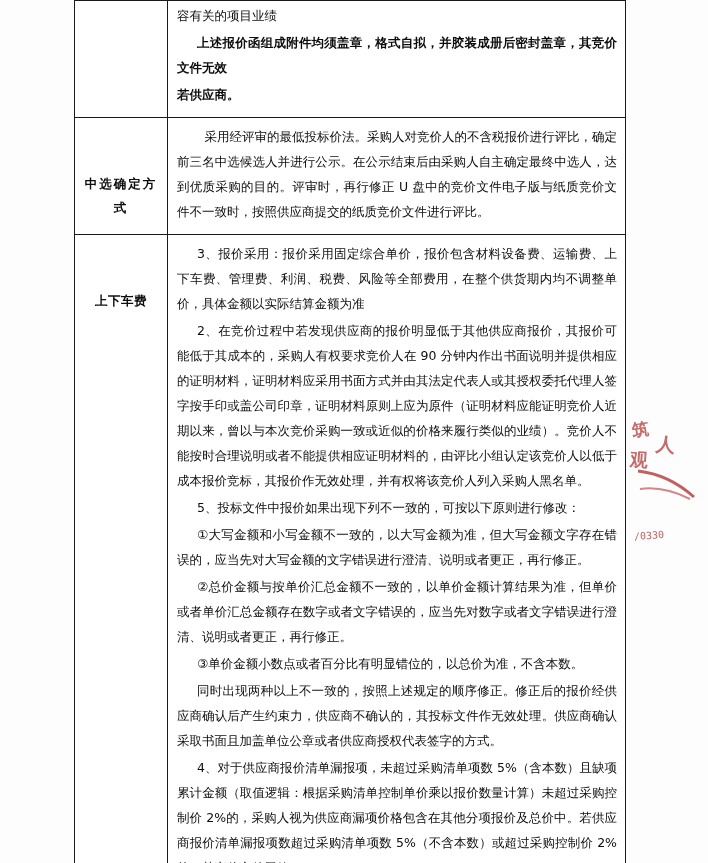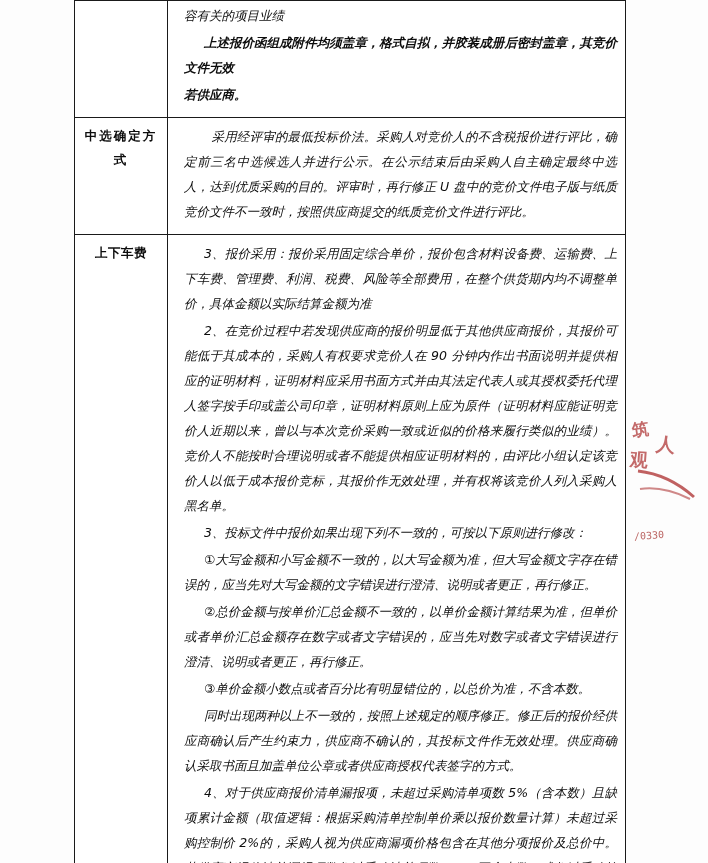--- a/index.html
+++ b/index.html
@@ -40,33 +40,33 @@
     text-align: center;
     font-size: 12.5px;
     font-weight: bold;
     letter-spacing: 0.5px;
     line-height: 1.9;
     padding-top: 9px;
   }
   td.label .lbl {
     display: block;
     text-align: center;
+    margin-top: 48px;
   }
   td.label.spread .lbl {
     letter-spacing: 2px;
   }
   td.body {
     font-size: 12.5px;
     line-height: 2.0;
     text-align: justify;
     text-justify: inter-ideograph;
   }
   td.body p {
-    margin: 0 0 2px 8px;
-    font-style: italic;
+    margin: 0 0 2px 1px;
   }
   p.ind1 { text-indent: 1.6em; }
   p.ind2 { text-indent: 2.2em; }
   p.b { font-weight: bold; }
 
   
   .row-top td.body { padding-top: 2px; }
 
   
   .stamp {
@@ -151,21 +151,21 @@
       </td>
     </tr>
 
     <tr>
       <td class="label">
         <span class="lbl">上下车费</span>
       </td>
       <td class="body">
         <p class="ind1">3、报价采用：报价采用固定综合单价，报价包含材料设备费、运输费、上下车费、管理费、利润、税费、风险等全部费用，在整个供货期内均不调整单价，具体金额以实际结算金额为准</p>
         <p class="ind1">2、在竞价过程中若发现供应商的报价明显低于其他供应商报价，其报价可能低于其成本的，采购人有权要求竞价人在 90 分钟内作出书面说明并提供相应的证明材料，证明材料应采用书面方式并由其法定代表人或其授权委托代理人签字按手印或盖公司印章，证明材料原则上应为原件（证明材料应能证明竞价人近期以来，曾以与本次竞价采购一致或近似的价格来履行类似的业绩）。竞价人不能按时合理说明或者不能提供相应证明材料的，由评比小组认定该竞价人以低于成本报价竞标，其报价作无效处理，并有权将该竞价人列入采购人黑名单。</p>
-        <p class="ind1">3、投标文件中报价如果出现下列不一致的，可按以下原则进行修改：</p>
+        <p class="ind1">5、投标文件中报价如果出现下列不一致的，可按以下原则进行修改：</p>
         <p class="ind1">①大写金额和小写金额不一致的，以大写金额为准，但大写金额文字存在错误的，应当先对大写金额的文字错误进行澄清、说明或者更正，再行修正。</p>
         <p class="ind1">②总价金额与按单价汇总金额不一致的，以单价金额计算结果为准，但单价或者单价汇总金额存在数字或者文字错误的，应当先对数字或者文字错误进行澄清、说明或者更正，再行修正。</p>
         <p class="ind1">③单价金额小数点或者百分比有明显错位的，以总价为准，不含本数。</p>
         <p class="ind1">同时出现两种以上不一致的，按照上述规定的顺序修正。修正后的报价经供应商确认后产生约束力，供应商不确认的，其投标文件作无效处理。供应商确认采取书面且加盖单位公章或者供应商授权代表签字的方式。</p>
         <p class="ind1">4、对于供应商报价清单漏报项，未超过采购清单项数 5%（含本数）且缺项累计金额（取值逻辑：根据采购清单控制单价乘以报价数量计算）未超过采购控制价 2%的，采购人视为供应商漏项价格包含在其他分项报价及总价中。若供应商报价清单漏报项数超过采购清单项数 5%（不含本数）或超过采购控制价 2%的，其竞价文件无效。</p>
       </td>
     </tr>
   </tbody>
     </table>
 

